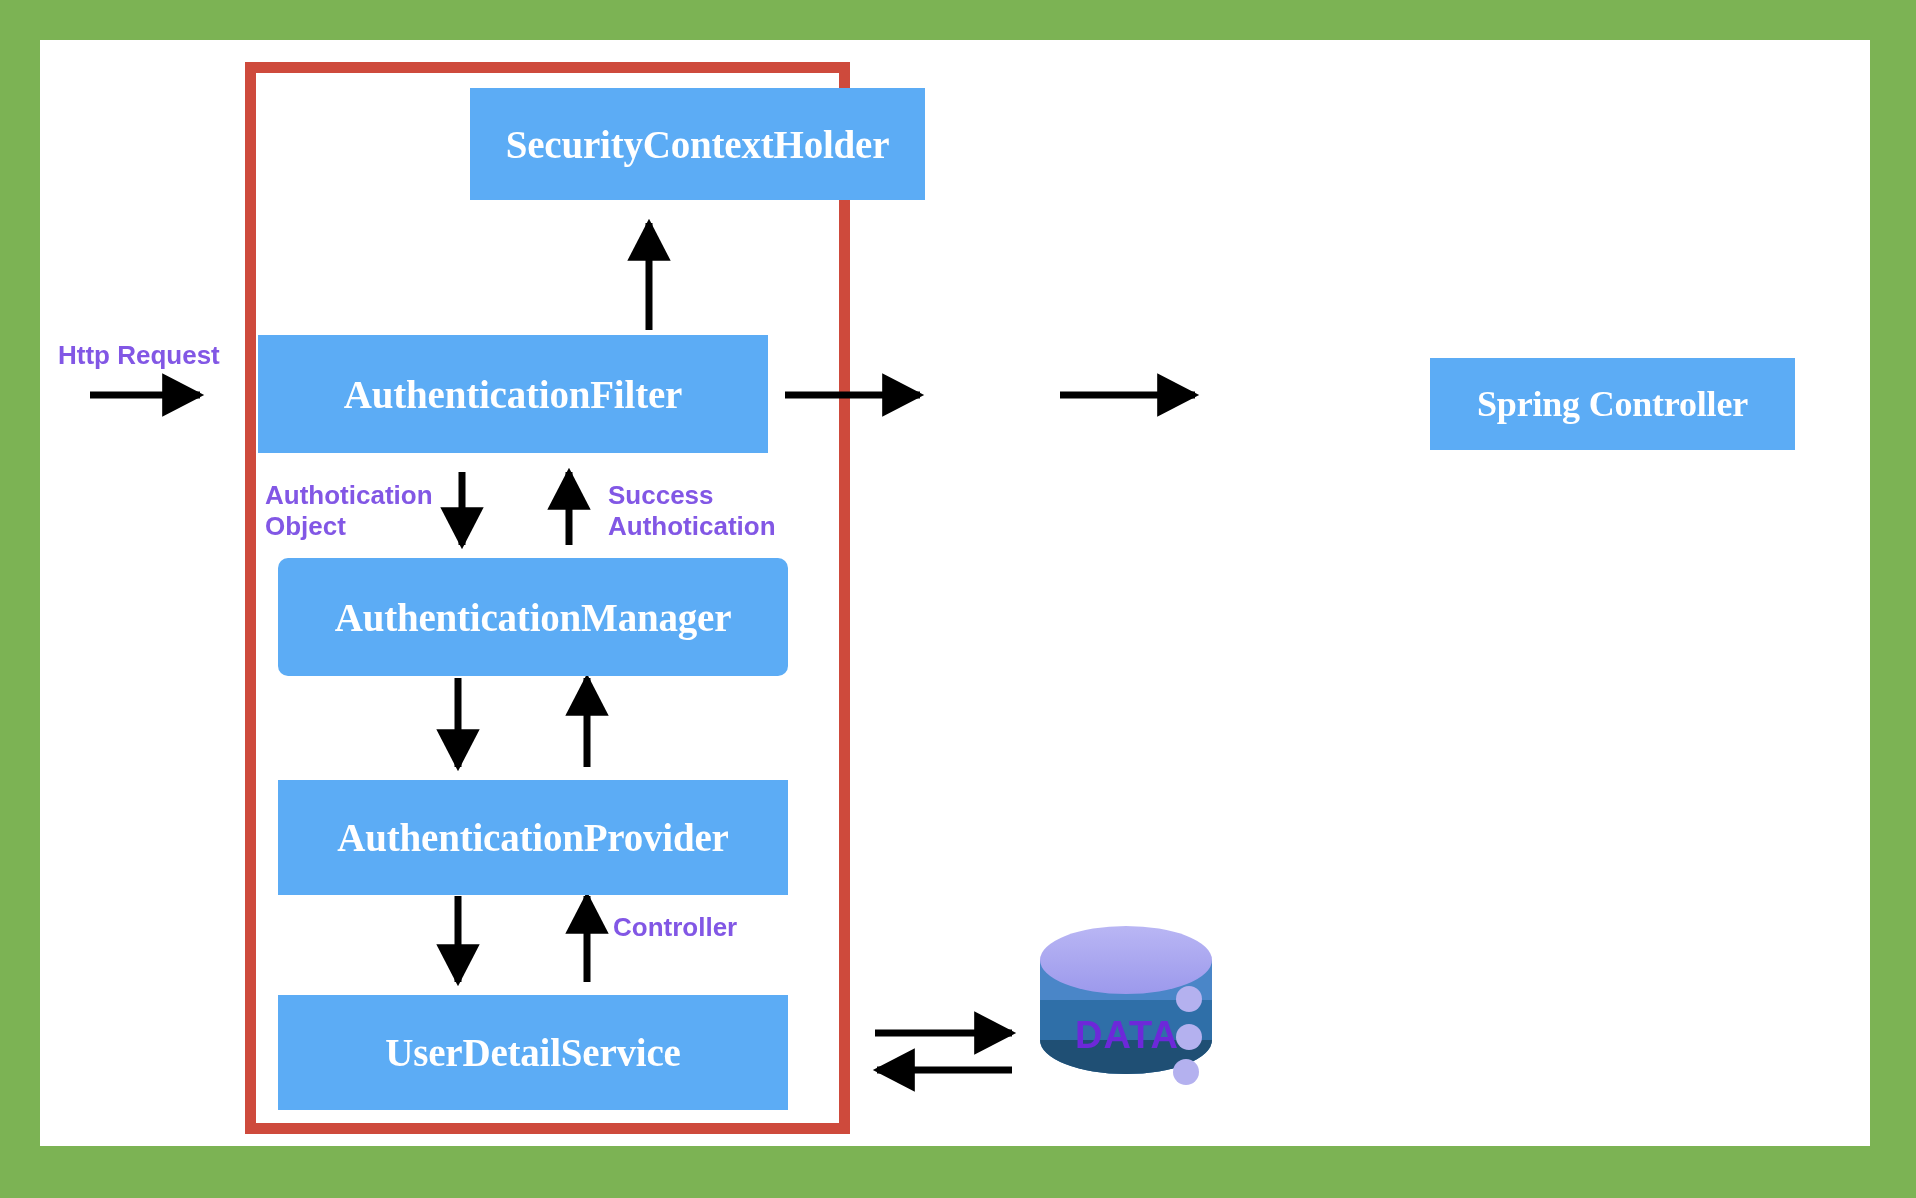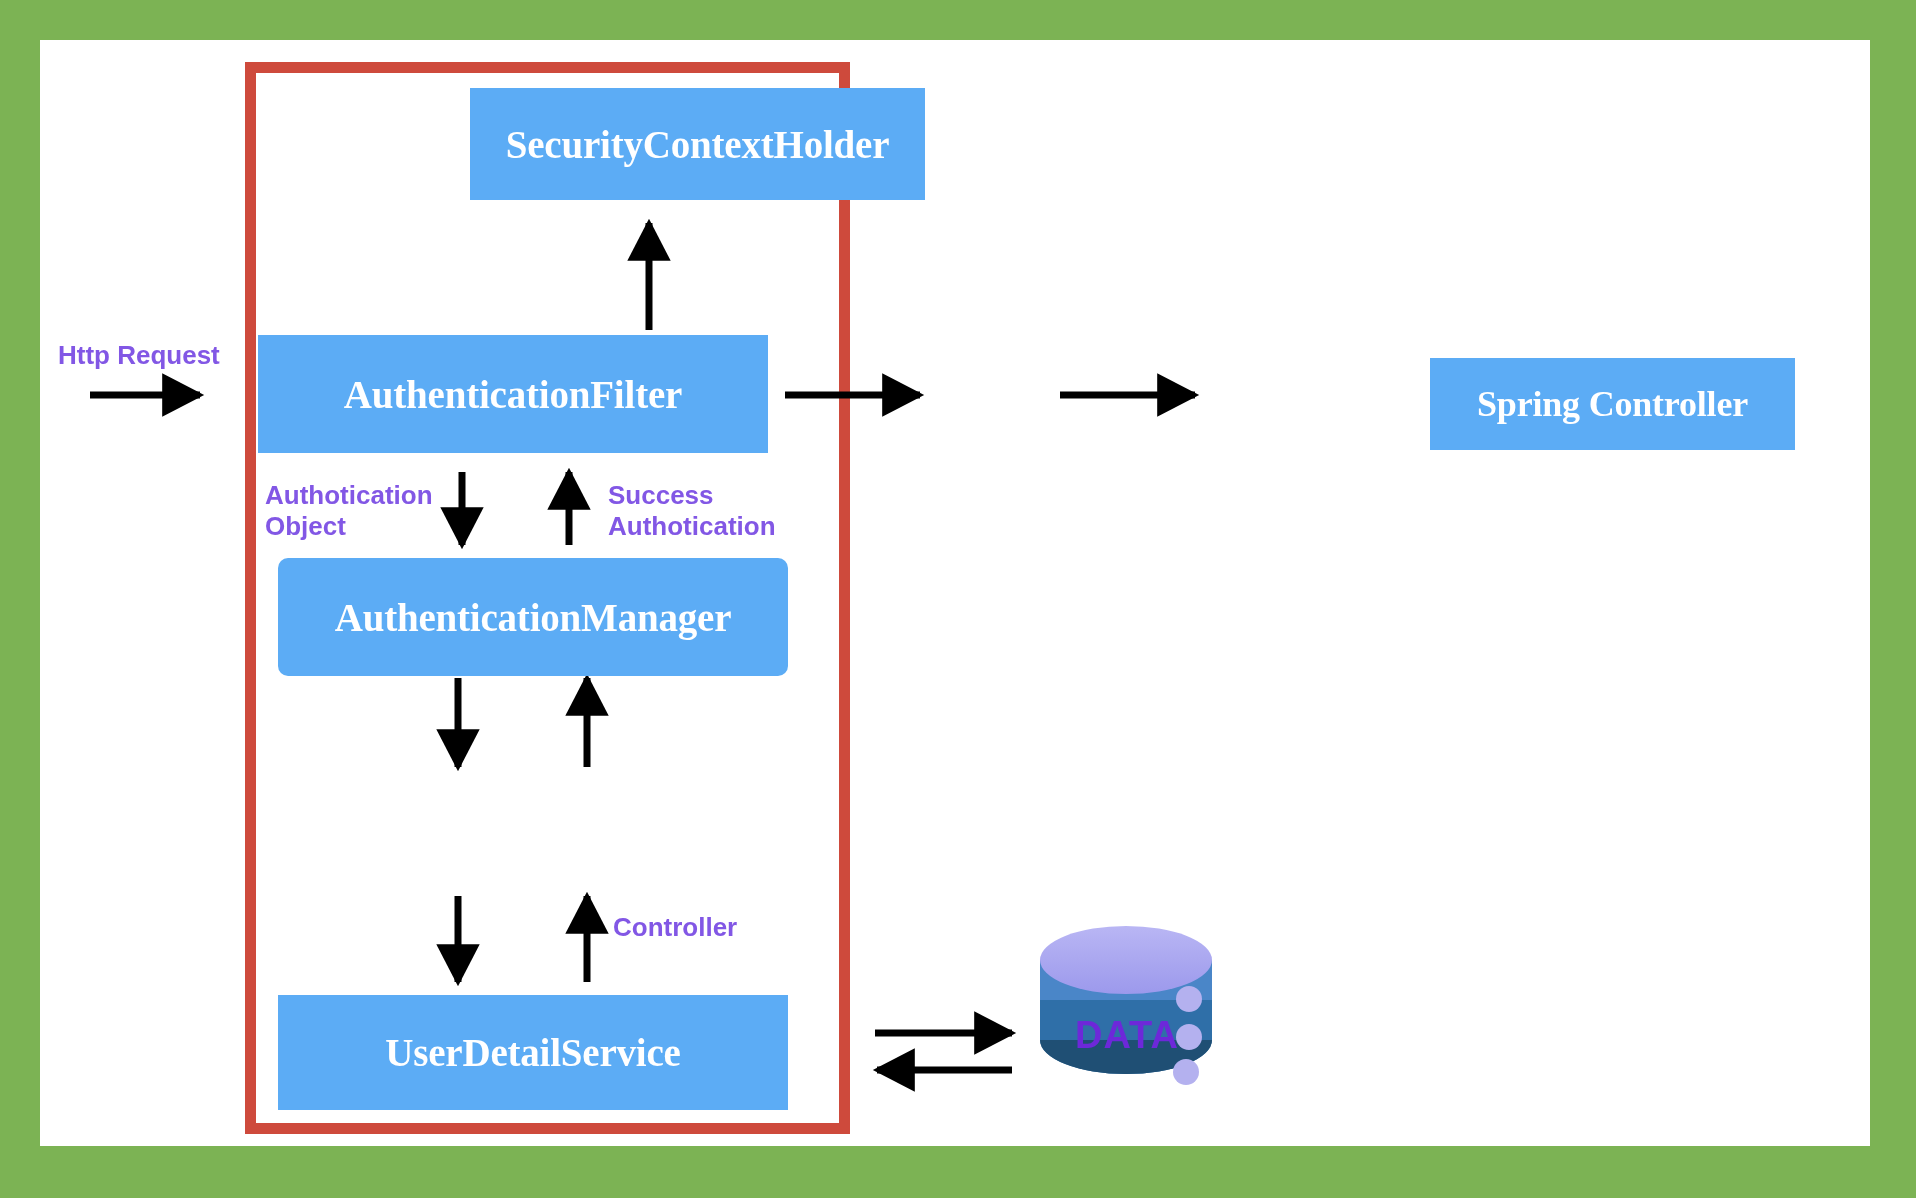--- a/index.html
+++ b/index.html
@@ -144,20 +144,23 @@
 
 
     <div class="node" style="left:1390px; top:318px; width:365px; height:92px; font-size:36px;">
       <span>Spring Controller</span>
     </div>
 
     <div class="node" style="left:238px; top:518px; width:510px; height:118px; font-size:39px;border-radius:10px;">
       <span>AuthenticationManager</span>
     </div>
 
+    <div class="node" style="left:238px; top:740px; width:510px; height:115px; font-size:39px;">
+      <span>AuthenticationProvider</span>
+    </div>
 
     <div class="node" style="left:238px; top:955px; width:510px; height:115px; font-size:39px;">
       <span>UserDetailService</span>
     </div>
 
     <div class="label" style="left:18px; top:300px;">Http Request</div>
 
     <div class="label" style="left:225px; top:440px;">Authotication
 Object</div>
 

